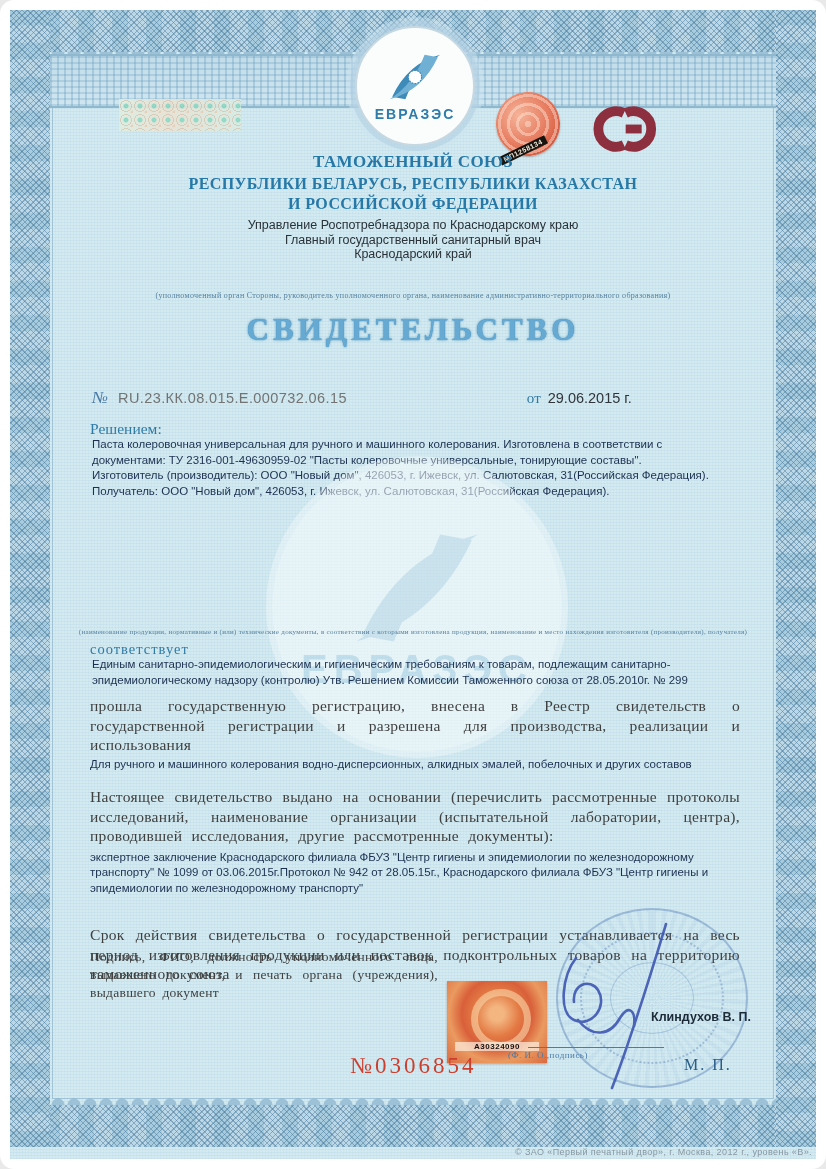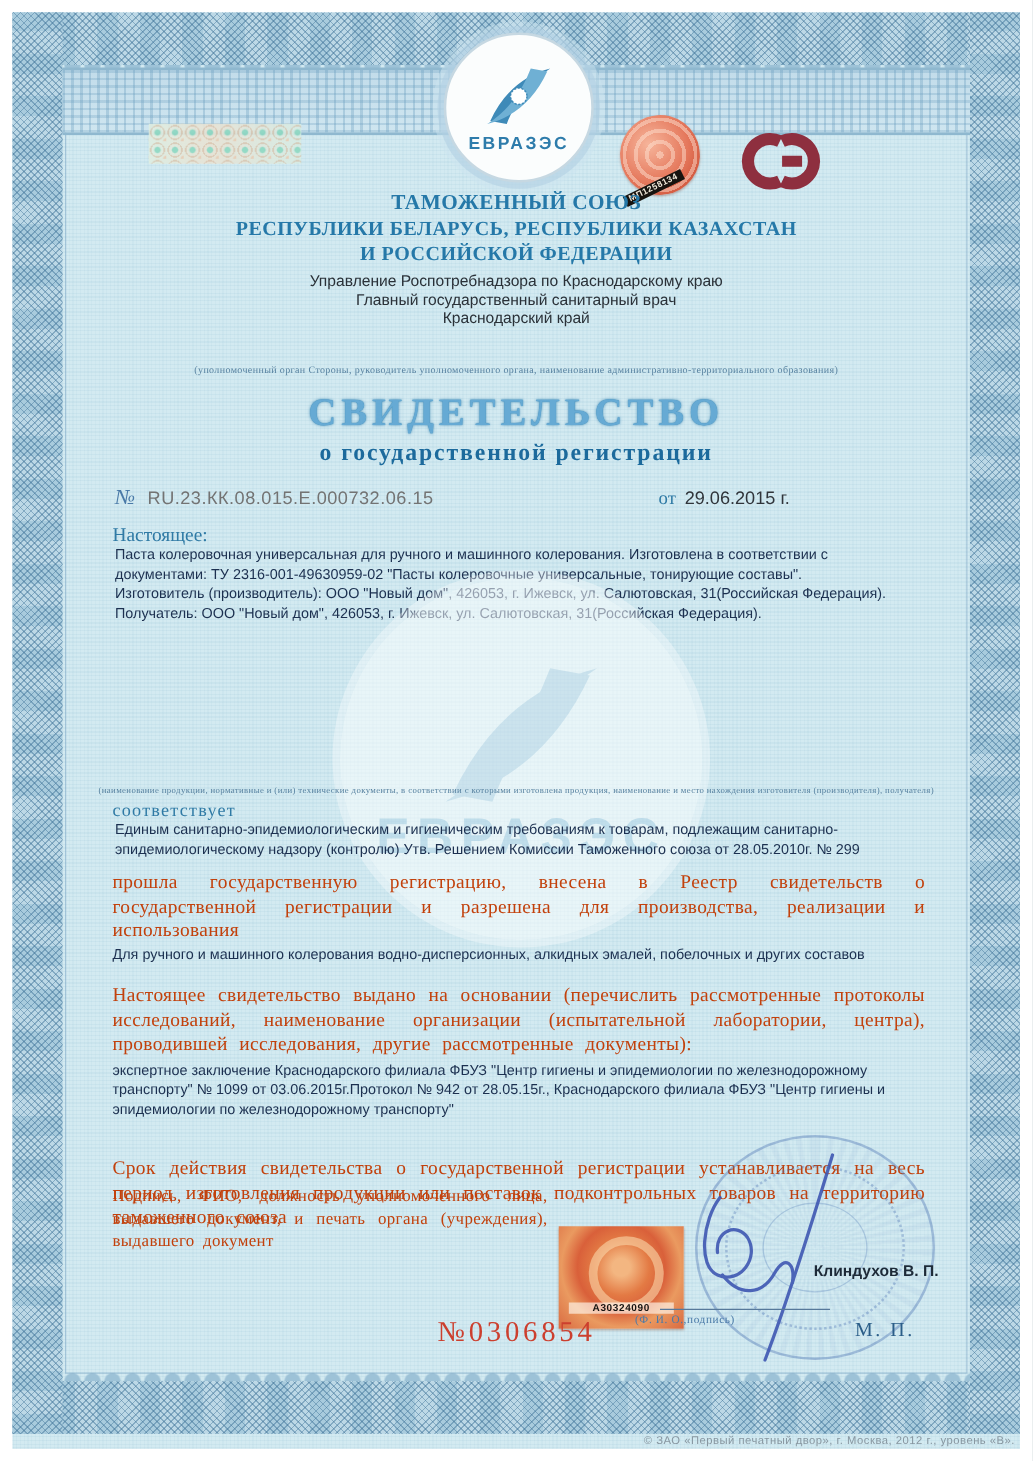--- a/index.html
+++ b/index.html
@@ -1,17 +1,17 @@
 <!DOCTYPE html>
 <html><head>
 <meta charset="utf-8">
 <style>
   html,body{margin:0;padding:0;background:#e9e9e9;}
   .doc{position:relative;width:826px;height:1169px;background:#ffffff;overflow:hidden;
-       font-family:"Liberation Serif",serif;}
+       font-family:"Liberation Serif",serif;border-radius:14px;}
   
   .paper{position:absolute;inset:10px;background:#d3eaf1;
     background-image:
       repeating-linear-gradient(0deg, rgba(120,175,200,.10) 0 1px, transparent 1px 3px),
       repeating-linear-gradient(90deg, rgba(120,175,200,.07) 0 1px, transparent 1px 3px);}
   
   .band{position:absolute;
     background:
       repeating-linear-gradient(45deg, rgba(63,115,152,.45) 0 1px, transparent 1px 4px),
       repeating-linear-gradient(135deg, rgba(63,115,152,.45) 0 1px, transparent 1px 4px),
@@ -73,21 +73,21 @@
   .sub-title{font-weight:bold;color:#1c6a9c;letter-spacing:1.5px;}
   
   .numline{position:absolute;left:92px;right:88px;top:388px;display:flex;align-items:baseline;}
   .no-sign{color:#4a7aa8;font-size:17px;font-style:italic;margin-right:10px;}
   .no-val{font-family:"Liberation Sans",sans-serif;color:#737373;font-size:14.5px;letter-spacing:.4px;}
   .from-label{color:#2f7aa5;font-size:15px;margin-left:180px;margin-right:7px;}
   .date-val{font-family:"Liberation Sans",sans-serif;color:#30353b;font-size:14.5px;}
   
   .teal-serif{color:#2f7aa5;}
   .sans-body{font-family:"Liberation Sans",sans-serif;color:#1c3050;font-size:11.5px;line-height:15.5px;}
-  .serif-par{color:#c2410c;font-size:15.5px;line-height:19.5px;text-align:justify;word-spacing:5px;letter-spacing:.3px;}
+  .serif-par{color:#404040;font-size:15.5px;line-height:19.5px;text-align:justify;word-spacing:5px;letter-spacing:.3px;}
   
   .watermark{position:absolute;left:272px;top:462px;width:290px;height:290px;border-radius:50%;
     background:rgba(250,253,253,.55);box-shadow:0 0 0 6px rgba(255,255,255,.35);
     display:flex;flex-direction:column;align-items:center;justify-content:center;}
   .watermark-label{color:rgba(90,160,200,.28);font-family:"Liberation Sans",sans-serif;
     font-weight:bold;font-size:40px;letter-spacing:6px;margin-top:-6px;}
   
   .holo-sq{position:absolute;left:447px;top:981px;width:100px;height:82px;
     background:radial-gradient(circle at 50% 40%, #f3b681 10%, #e37a44 32%, #d9603a 50%, #ea9a60 68%, #d96a41 100%);
     box-shadow:0 1px 2px rgba(120,50,20,.4);}
@@ -149,30 +149,29 @@
 
   <div class="ctext hdr" style="top:152px;font-size:17px;">ТАМОЖЕННЫЙ СОЮЗ</div>
   <div class="ctext hdr" style="top:175px;font-size:16px;">РЕСПУБЛИКИ БЕЛАРУСЬ, РЕСПУБЛИКИ КАЗАХСТАН</div>
   <div class="ctext hdr" style="top:195px;font-size:16px;">И РОССИЙСКОЙ ФЕДЕРАЦИИ</div>
   <div class="ctext auth" style="top:218px;font-size:12.5px;">Управление Роспотребнадзора по Краснодарскому краю</div>
   <div class="ctext auth" style="top:233px;font-size:12.5px;">Главный государственный санитарный врач</div>
   <div class="ctext auth" style="top:247px;font-size:12.5px;">Краснодарский край</div>
   <div class="ctext cap" style="top:291px;font-size:8px;">(уполномоченный орган Стороны, руководитель уполномоченного органа, наименование административно-территориального образования)</div>
 
   <div class="ctext big-title" style="top:312px;font-size:31px;">СВИДЕТЕЛЬСТВО</div>
-  <div class="ctext sub-title" style="top:352px;font-size:19px;">о государственной регистрации</div>
 
   <div class="numline">
     <span class="no-sign">№</span>
     <span class="no-val">RU.23.КК.08.015.Е.000732.06.15</span>
     <span class="from-label">от</span>
     <span class="date-val">29.06.2015 г.</span>
   </div>
 
-  <div class="teal-serif" style="position:absolute;left:90px;top:420px;font-size:15.5px;">Настоящее:</div>
+  <div class="teal-serif" style="position:absolute;left:90px;top:420px;font-size:15.5px;">Решением:</div>
   <div class="sans-body" style="position:absolute;left:92px;right:88px;top:437px;">
     <div>Паста колеровочная универсальная для ручного и машинного колерования. Изготовлена в соответствии с документами: ТУ 2316-001-49630959-02 "Пасты колеровочные универсальные, тонирующие составы".</div>
     <div>Изготовитель (производитель): ООО "Новый дом", 426053, г. Ижевск, ул. Салютовская, 31(Российская Федерация).</div>
     <div>Получатель: ООО "Новый дом", 426053, г. Ижевск, ул. Салютовская, 31(Российская Федерация).</div>
   </div>
 
   <div class="watermark">
     <svg width="150" height="130" viewBox="0 0 100 90" style="opacity:.18;">
       <path d="M12,78 Q38,22 92,8 Q52,34 34,82 Z" fill="#4d94c0"></path>
       <path d="M88,12 Q62,68 8,82 Q48,56 66,8 Z" fill="#4d94c0"></path>

